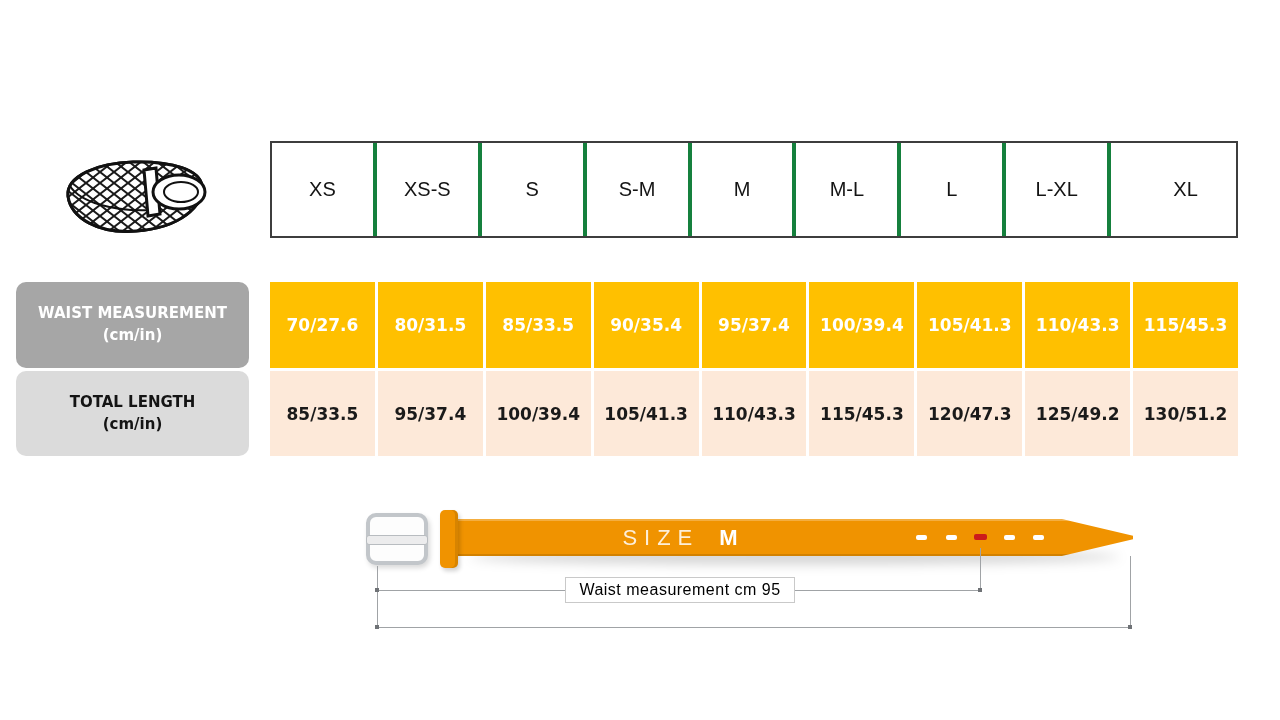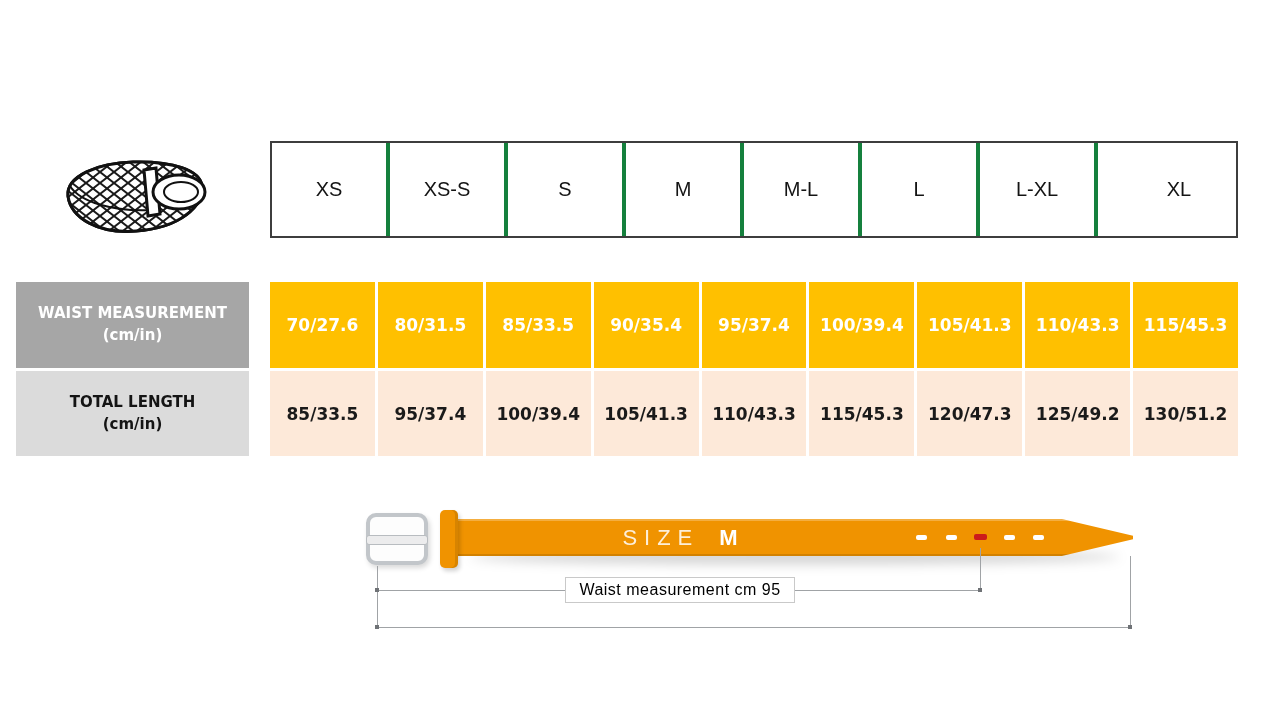--- a/index.html
+++ b/index.html
@@ -17,20 +17,21 @@
     flex:1;display:flex;align-items:center;justify-content:center;
     border-right:4px solid #15803d;font-size:20px;color:#141414;
   }
   .header-cell:last-child{border-right:none;padding-left:24px;}
 
   .row-label{
     position:absolute;left:16px;width:233px;
     display:flex;flex-direction:column;align-items:center;justify-content:center;
     font-weight:bold;font-size:15px;text-align:center;line-height:1.45;
     font-family:"DejaVu Sans","Liberation Sans",sans-serif;
+    border-radius:10px;
   }
   .waist-label{top:282px;height:86px;background:#a6a6a6;color:#ffffff;}
   .total-label{top:371px;height:85px;background:#dbdbdb;color:#141414;}
 
   .data-row{position:absolute;left:270px;width:968px;display:flex;gap:3px;}
   .waist-row{top:282px;height:86px;}
   .total-row{top:371px;height:85px;}
   .data-cell{
     flex:1;display:flex;align-items:center;justify-content:center;
     font-weight:bold;font-size:17px;
@@ -110,20 +111,21 @@
     <path d="M12,36 C22,52 55,62 95,60" fill="none" stroke="#111111" stroke-width="2"></path>
     <path d="M86,20 L98,18 L102,64 L90,66 Z" fill="#ffffff" stroke="#111111" stroke-width="3"></path>
     <ellipse cx="121" cy="42" rx="26" ry="17" fill="#ffffff" stroke="#111111" stroke-width="3"></ellipse>
     <ellipse cx="123" cy="42" rx="17" ry="10" fill="#ffffff" stroke="#111111" stroke-width="2"></ellipse>
   </svg>
 
   <div class="header-row">
     <div class="header-cell">XS</div>
     <div class="header-cell">XS-S</div>
     <div class="header-cell">S</div>
+    <div class="header-cell">S-M</div>
     <div class="header-cell">M</div>
     <div class="header-cell">M-L</div>
     <div class="header-cell">L</div>
     <div class="header-cell">L-XL</div>
     <div class="header-cell">XL</div>
   </div>
 
   <div class="row-label waist-label">
     <div>WAIST MEASUREMENT</div>
     <div>(cm/in)</div>

